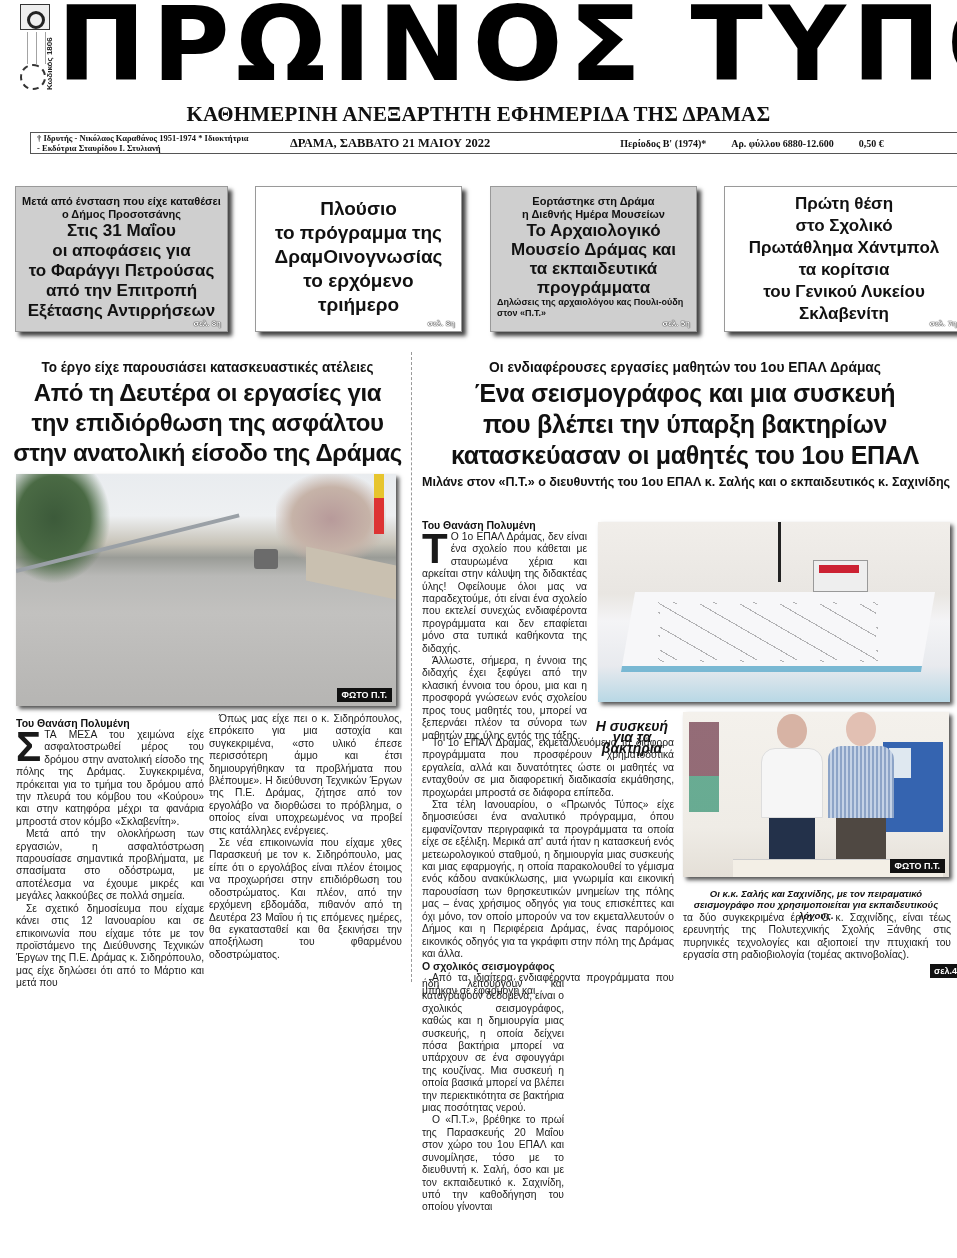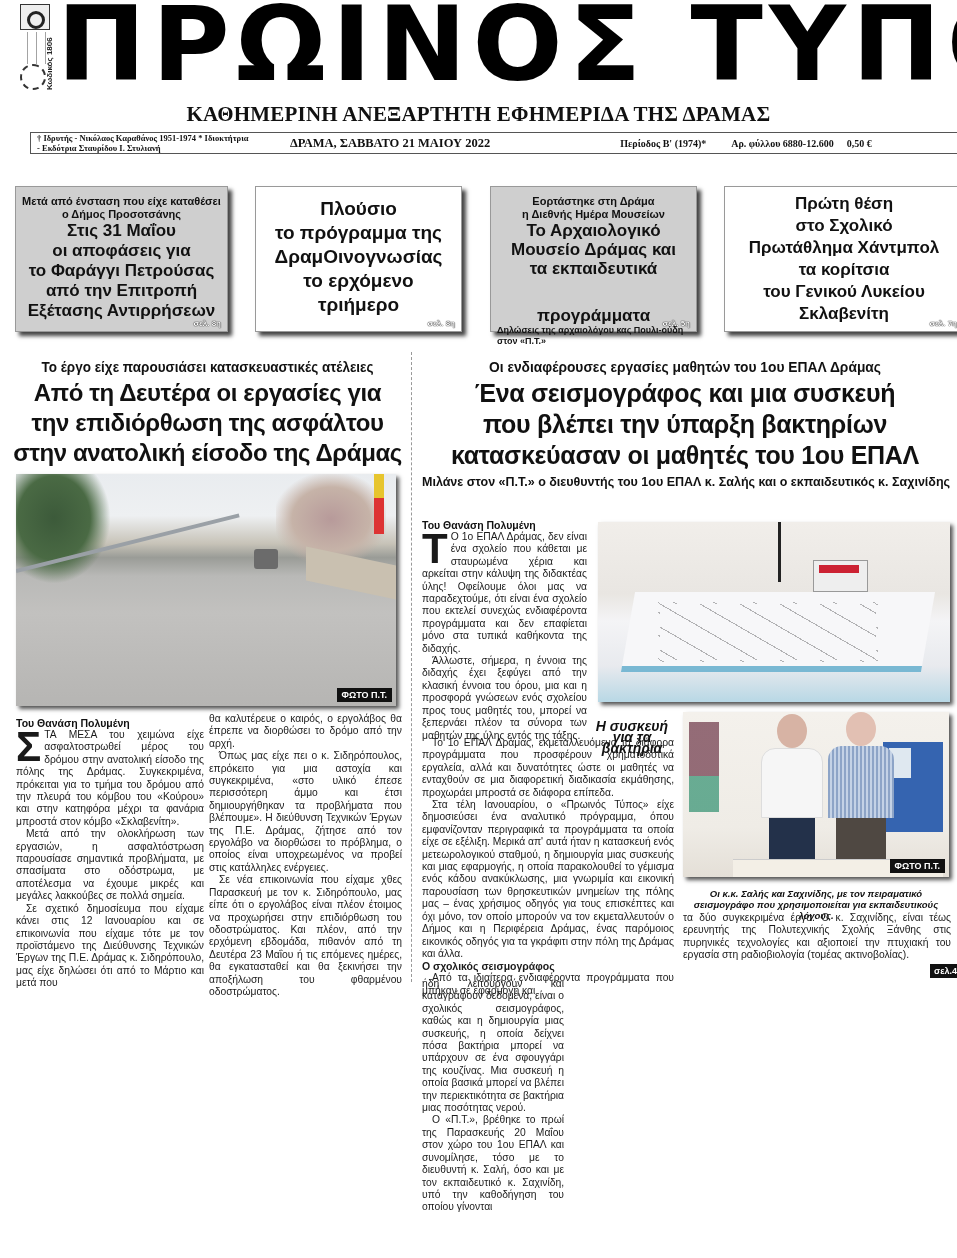--- a/index.html
+++ b/index.html
@@ -14,21 +14,21 @@
 
   .logo { position: absolute; left: 57px; top: -6px; width: 890px; height: 100px; font-family: "DejaVu Sans", sans-serif; font-weight: bold;
     font-size: 104px; letter-spacing: 6px; line-height: 100px; color: #000; white-space: nowrap; transform: scaleX(1.02); transform-origin: left; }
   .subtitle { position: absolute; left: 0; top: 102px; width: 957px; text-align: center; font-family: "Liberation Serif", serif; font-weight: bold; font-size: 21px; letter-spacing: 0.2px; }
 
   .infobar { position: absolute; left: 30px; top: 132px; width: 930px; height: 22px; border: 1.5px solid #555; font-family: "Liberation Serif", serif; font-size: 10px; font-weight: bold; display: flex; align-items: center; padding: 0 6px; }
   .infobar .founder { width: 215px; font-size: 8.5px; }
   .infobar .date { margin-left: 38px; font-size: 12.5px; }
   .infobar .period { margin-left: 130px; font-size: 10px; }
   .infobar .sheet { margin-left: 25px; font-size: 10px; }
-  .infobar .price { margin-left: 13px; font-size: 10px; }
+  .infobar .price { margin-left: 25px; font-size: 10px; }
 
   
   .teaser { position: absolute; top: 186px; height: 146px; border: 1px solid #999; box-shadow: 4px 4px 4px #444; text-align: center; padding-top: 8px; }
   .teaser.gray { background: #cfcfcf; }
   .teaser.white { background: #fff; }
   .teaser .kicker { font-size: 11px; font-weight: bold; line-height: 13px; }
   .teaser .big { font-size: 17px; font-weight: bold; line-height: 20px; }
   .teaser .huge { font-size: 19px; font-weight: bold; line-height: 24px; }
   .teaser .foot { font-size: 9px; font-weight: bold; line-height: 11px; text-align: left; padding: 0 6px; }
   .teaser .page { position: absolute; right: 6px; bottom: 3px; font-size: 8px; color: #fff; font-weight: bold; text-shadow: 0 0 1px #000, 0 0 1px #000; }
@@ -136,21 +136,21 @@
   <div class="huge">τριήμερο</div>
   <span class="page">σελ. 8η</span>
 </div>
 
 <div class="teaser gray" style="left:490px; width:207px;">
   <div class="kicker">Εορτάστηκε στη Δράμα</div>
   <div class="kicker">η Διεθνής Ημέρα Μουσείων</div>
   <div class="big" style="line-height:19px;">Το Αρχαιολογικό</div>
   <div class="big" style="line-height:19px;">Μουσείο Δράμας και</div>
   <div class="big" style="line-height:19px;">τα εκπαιδευτικά</div>
-  <div class="big" style="line-height:19px;margin-top:28px;">προγράμματα</div>
+  <div class="big" style="line-height:19px;">προγράμματα</div>
   <div class="foot">Δηλώσεις της αρχαιολόγου κας Πουλι-ούδη στον «Π.Τ.»</div>
   <span class="page">σελ. 5η</span>
 </div>
 
 <div class="teaser white" style="left:724px; width:240px; padding-top:6px;">
   <div class="big" style="line-height:22px;">Πρώτη θέση</div>
   <div class="big" style="line-height:22px;">στο Σχολικό</div>
   <div class="big" style="line-height:22px;">Πρωτάθλημα Χάντμπολ</div>
   <div class="big" style="line-height:22px;">τα κορίτσια</div>
   <div class="big" style="line-height:22px;">του Γενικού Λυκείου</div>
@@ -179,21 +179,20 @@
   <div class="byline">Του Θανάση Πολυμένη</div>
   <div class="body-text">
     <span class="dropcap">Σ</span>
     <p class="noindent">ΤΑ ΜΕΣΑ του χειμώνα είχε ασφαλτοστρωθεί μέρος του δρόμου στην ανατολική είσοδο της πόλης της Δράμας. Συγκεκριμένα, πρόκειται για το τμήμα του δρόμου από την πλευρά του κόμβου του «Κούρου» και στην κατηφόρα μέχρι τα φανάρια μπροστά στον κόμβο «Σκλαβενίτη».</p>
     <p>Μετά από την ολοκλήρωση των εργασιών, η ασφαλτόστρωση παρουσίασε σημαντικά προβλήματα, με σπασίματα στο οδόστρωμα, με αποτέλεσμα να έχουμε μικρές και μεγάλες λακκούβες σε πολλά σημεία.</p>
     <p>Σε σχετικό δημοσίευμα που είχαμε κάνει στις 12 Ιανουαρίου και σε επικοινωνία που είχαμε τότε με τον προϊστάμενο της Διεύθυνσης Τεχνικών Έργων της Π.Ε. Δράμας κ. Σιδηρόπουλο, μας είχε δηλώσει ότι από το Μάρτιο και μετά που</p>
   </div>
 </div>
 
 <div class="left-col2 body-text">
-  <p class="noindent">θα καλυτέρευε ο καιρός, ο εργολάβος θα έπρεπε να διορθώσει το δρόμο από την αρχή.</p>
   <p>Όπως μας είχε πει ο κ. Σιδηρόπουλος, επρόκειτο για μια αστοχία και συγκεκριμένα, «στο υλικό έπεσε περισσότερη άμμο και έτσι δημιουργήθηκαν τα προβλήματα που βλέπουμε». Η διεύθυνση Τεχνικών Έργων της Π.Ε. Δράμας, ζήτησε από τον εργολάβο να διορθώσει το πρόβλημα, ο οποίος είναι υποχρεωμένος να προβεί στις κατάλληλες ενέργειες.</p>
   <p>Σε νέα επικοινωνία που είχαμε χθες Παρασκευή με τον κ. Σιδηρόπουλο, μας είπε ότι ο εργολάβος είναι πλέον έτοιμος να προχωρήσει στην επιδιόρθωση του οδοστρώματος. Και πλέον, από την ερχόμενη εβδομάδα, πιθανόν από τη Δευτέρα 23 Μαΐου ή τις επόμενες ημέρες, θα εγκατασταθεί και θα ξεκινήσει την αποξήλωση του φθαρμένου οδοστρώματος.</p>
 </div>
 
 <div class="divider-v"></div>
 
 <div class="right-kicker">Οι ενδιαφέρουσες εργασίες μαθητών του 1ου ΕΠΑΛ Δράμας</div>
 <div class="right-head">
   <div>Ένα σεισμογράφος και μια συσκευή</div>
   <div>που βλέπει την ύπαρξη βακτηρίων</div>

